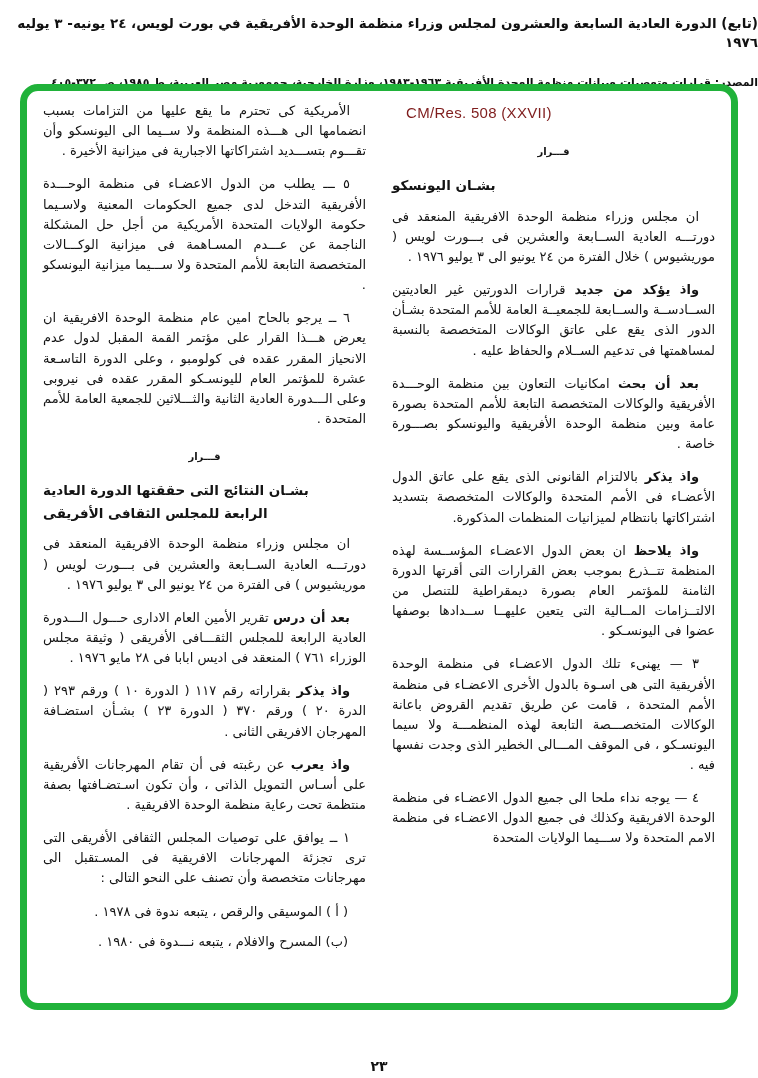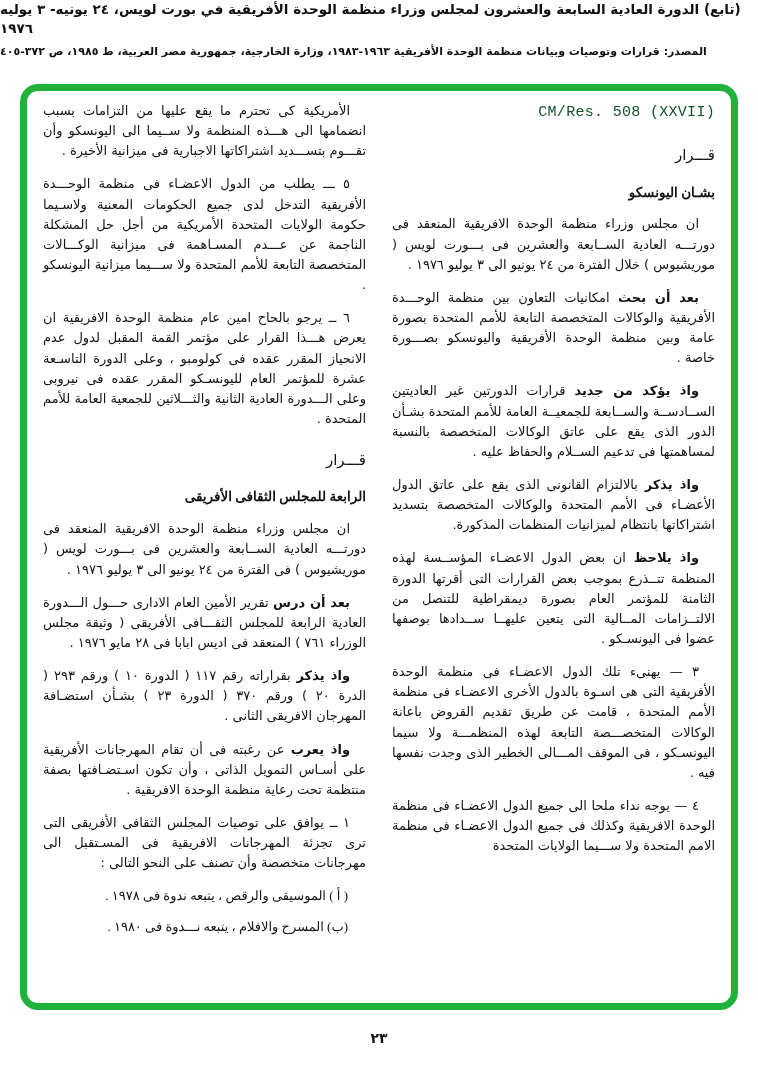--- a/index.html
+++ b/index.html
@@ -6,33 +6,34 @@
   body{
     width:758px;height:1078px;
     background:#ffffff;
     font-family:"DejaVu Sans",sans-serif;
     position:relative;
     overflow:hidden;
   }
   
   .page-header{
     direction:rtl;
-    text-align:left;
+    text-align:right;
+    padding-top:14px;
   }
   .header-line1{
     font-size:13.5px;
     font-weight:bold;
     color:#111;
     line-height:1.4;
   }
   .header-line2{
     font-size:11px;
     font-weight:bold;
     color:#111;
-    margin-top:7px;
+    margin-top:24px;
   }
   
   .doc-frame{
     position:absolute;
     left:20px;
     top:84px;
     width:718px;
     height:926px;
     border:7px solid #20b23a;
     border-radius:18px;
@@ -50,59 +51,57 @@
   .col{
     width:330px;
     direction:rtl;
     font-size:13px;
     line-height:1.55;
     color:#141414;
     text-align:justify;
   }
   .cm-ref{
     direction:ltr;
-    text-align:right;
-    font-family:Liberation Mono, monospace;
+    text-align:left;
+    font-family:Liberation Sans, sans-serif;
     font-size:15px;
-    color:#14532d;
+    color:#7f1d1d;
     padding-left:14px;
     letter-spacing:.3px;
   }
   .res-heading{
-    text-align:right;
-    font-weight:normal;
-    font-size:15px;
+    text-align:center;
+    font-weight:bold;
+    font-size:10px;
     margin:20px 0 6px 0;
   }
   .res-subject{
-    text-align:right;
+    text-align:left;
     font-weight:bold;
     font-size:13.5px;
     margin:14px 0 10px 0;
     line-height:1.7;
-    font-family:Liberation Serif, serif;
   }
   .para{
     margin:0 0 13px 0;
     text-indent:16px;
   }
   .para b{font-weight:bold;}
   .list-item{
     margin:0 0 10px 0;
     text-indent:0;
     padding-right:18px;
     text-align:right;
-    font-family:Liberation Serif, serif;
   }
   .cm-ref-2{margin-top:40px;}
   
   .page-number{
     position:absolute;
     left:0;right:0;
-    bottom:32px;
+    bottom:4px;
     text-align:center;
     font-size:14px;
     font-weight:bold;
     color:#111;
   }
 </style>
 </head>
 <body>
 
 <div class="page-header">
@@ -112,35 +111,36 @@
 
 <div class="doc-frame">
   <div class="columns">
 
     <div class="col">
       <div class="cm-ref">CM/Res. 508 (XXVII)</div>
       <div class="res-heading">قـــرار</div>
       <div class="res-subject">بشـان اليونسكو</div>
 
       <p class="para"><span>ان مجلس وزراء منظمة الوحدة الافريقية المنعقد فى دورتـــه العادية الســابعة والعشرين فى بـــورت لويس ( موريشيوس ) خلال الفترة من ٢٤ يونيو الى ٣ يوليو ١٩٧٦ .</span></p>
+      <p class="para"><b>واذ يؤكد من جديد</b> <span>قرارات الدورتين غير العاديتين الســادســة والســابعة للجمعيــة العامة للأمم المتحدة بشـأن الدور الذى يقع على عاتق الوكالات المتخصصة بالنسبة لمساهمتها فى تدعيم الســلام والحفاظ عليه .</span></p>
       <p class="para"><b>بعد أن بحث</b> <span>امكانيات التعاون بين منظمة الوحـــدة الأفريقية والوكالات المتخصصة التابعة للأمم المتحدة بصورة عامة وبين منظمة الوحدة الأفريقية واليونسكو بصـــورة خاصة .</span></p>
-      <p class="para"><b>واذ يؤكد من جديد</b> <span>قرارات الدورتين غير العاديتين الســادســة والســابعة للجمعيــة العامة للأمم المتحدة بشـأن الدور الذى يقع على عاتق الوكالات المتخصصة بالنسبة لمساهمتها فى تدعيم الســلام والحفاظ عليه .</span></p>
       <p class="para"><b>واذ يذكر</b> <span>بالالتزام القانونى الذى يقع على عاتق الدول الأعضـاء فى الأمم المتحدة والوكالات المتخصصة بتسديد اشتراكاتها بانتظام لميزانيات المنظمات المذكورة.</span></p>
       <p class="para"><b>واذ يلاحظ</b> <span>ان بعض الدول الاعضـاء المؤســسة لهذه المنظمة تتــذرع بموجب بعض القرارات التى أقرتها الدورة الثامنة للمؤتمر العام بصورة ديمقراطية للتنصل من الالتــزامات المــالية التى يتعين عليهــا ســدادها بوصفها عضوا فى اليونسـكو .</span></p>
       <p class="para"><span>٣ — يهنىء تلك الدول الاعضـاء فى منظمة الوحدة الأفريقية التى هى اسـوة بالدول الأخرى الاعضـاء فى منظمة الأمم المتحدة ، قامت عن طريق تقديم القروض باعانة الوكالات المتخصـــصة التابعة لهذه المنظمـــة ولا سيما اليونسـكو ، فى الموقف المـــالى الخطير الذى وجدت نفسها فيه .</span></p>
       <p class="para"><span>٤ — يوجه نداء ملحا الى جميع الدول الاعضـاء فى منظمة الوحدة الافريقية وكذلك فى جميع الدول الاعضـاء فى منظمة الامم المتحدة ولا ســـيما الولايات المتحدة</span></p>
     </div>
 
     <div class="col">
       <p class="para"><span>الأمريكية كى تحترم ما يقع عليها من التزامات بسبب انضمامها الى هـــذه المنظمة ولا ســيما الى اليونسكو وأن تقـــوم بتســـديد اشتراكاتها الاجبارية فى ميزانية الأخيرة .</span></p>
       <p class="para"><span>٥ ـــ يطلب من الدول الاعضـاء فى منظمة الوحـــدة الأفريقية التدخل لدى جميع الحكومات المعنية ولاسـيما حكومة الولايات المتحدة الأمريكية من أجل حل المشكلة الناجمة عن عـــدم المسـاهمة فى ميزانية الوكـــالات المتخصصة التابعة للأمم المتحدة ولا ســـيما ميزانية اليونسكو .</span></p>
       <p class="para"><span>٦ ــ يرجو بالحاح امين عام منظمة الوحدة الافريقية ان يعرض هـــذا القرار على مؤتمر القمة المقبل لدول عدم الانحياز المقرر عقده فى كولومبو ، وعلى الدورة التاسـعة عشرة للمؤتمر العام لليونسـكو المقرر عقده فى نيروبى وعلى الـــدورة العادية الثانية والثـــلاثين للجمعية العامة للأمم المتحدة .</span></p>
 
       <div class="res-heading">قـــرار</div>
       <div class="res-subject">
+        <div>بشـان النتائج التى حققتها الدورة العادية</div>
         <div>الرابعة للمجلس الثقافى الأفريقى</div>
       </div>
 
       <p class="para"><span>ان مجلس وزراء منظمة الوحدة الافريقية المنعقد فى دورتـــه العادية الســابعة والعشرين فى بـــورت لويس ( موريشيوس ) فى الفترة من ٢٤ يونيو الى ٣ يوليو ١٩٧٦ .</span></p>
       <p class="para"><b>بعد أن درس</b> <span>تقرير الأمين العام الادارى حـــول الـــدورة العادية الرابعة للمجلس الثقـــافى الأفريقى ( وثيقة مجلس الوزراء ٧٦١ ) المنعقد فى اديس ابابا فى ٢٨ مايو ١٩٧٦ .</span></p>
       <p class="para"><b>واذ يذكر</b> <span>بقراراته رقم ١١٧ ( الدورة ١٠ ) ورقم ٢٩٣ ( الدرة ٢٠ ) ورقم ٣٧٠ ( الدورة ٢٣ ) بشـأن استضـافة المهرجان الافريقى الثانى .</span></p>
       <p class="para"><b>واذ يعرب</b> <span>عن رغبته فى أن تقام المهرجانات الأفريقية على أسـاس التمويل الذاتى ، وأن تكون اسـتضـافتها بصفة منتظمة تحت رعاية منظمة الوحدة الافريقية .</span></p>
       <p class="para"><span>١ ــ يوافق على توصيات المجلس الثقافى الأفريقى التى ترى تجزئة المهرجانات الافريقية فى المسـتقبل الى مهرجانات متخصصة وأن تصنف على النحو التالى :</span></p>
 
       <p class="list-item"><span>( أ ) الموسيقى والرقص ، يتبعه ندوة فى ١٩٧٨ .</span></p>

